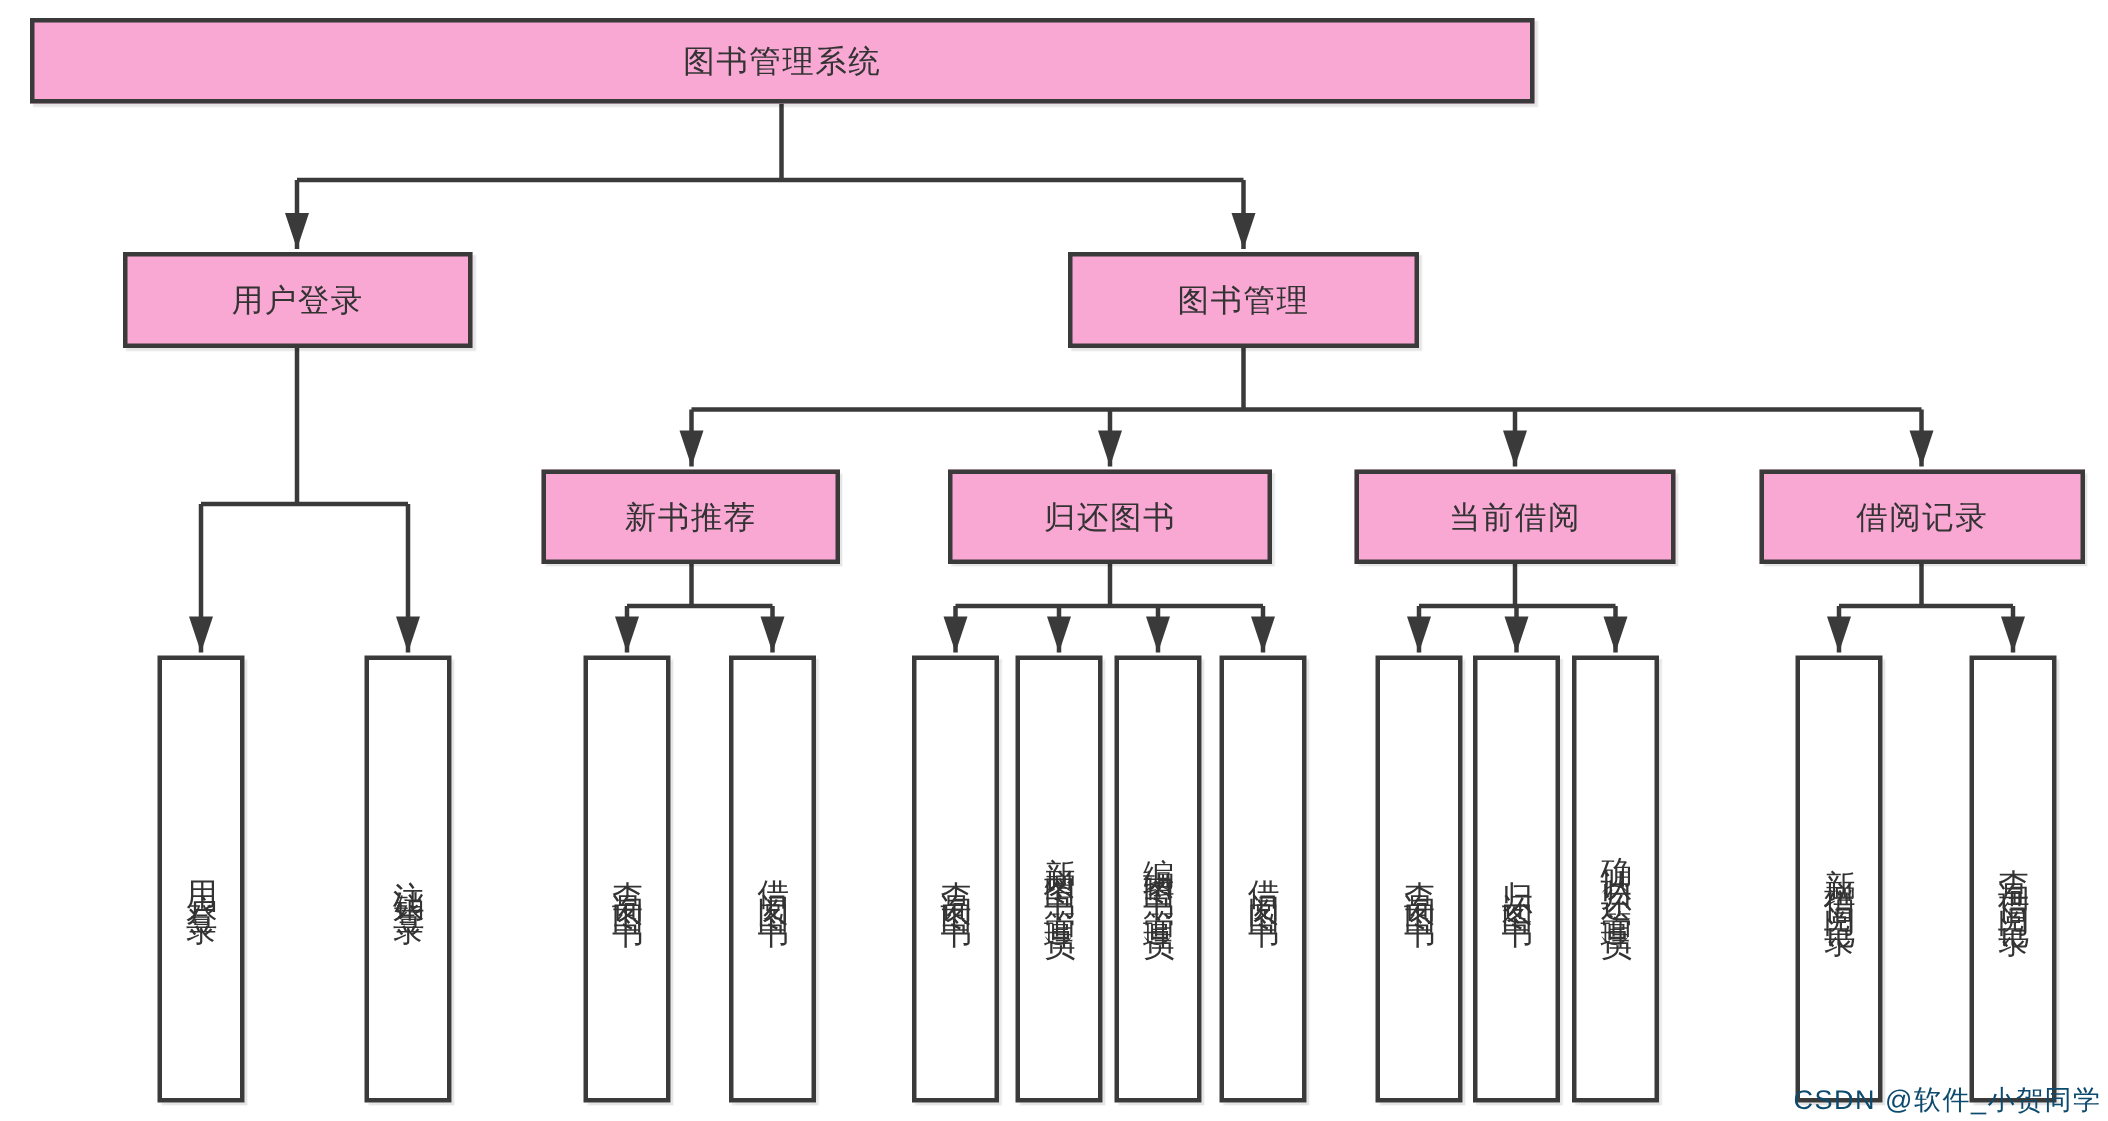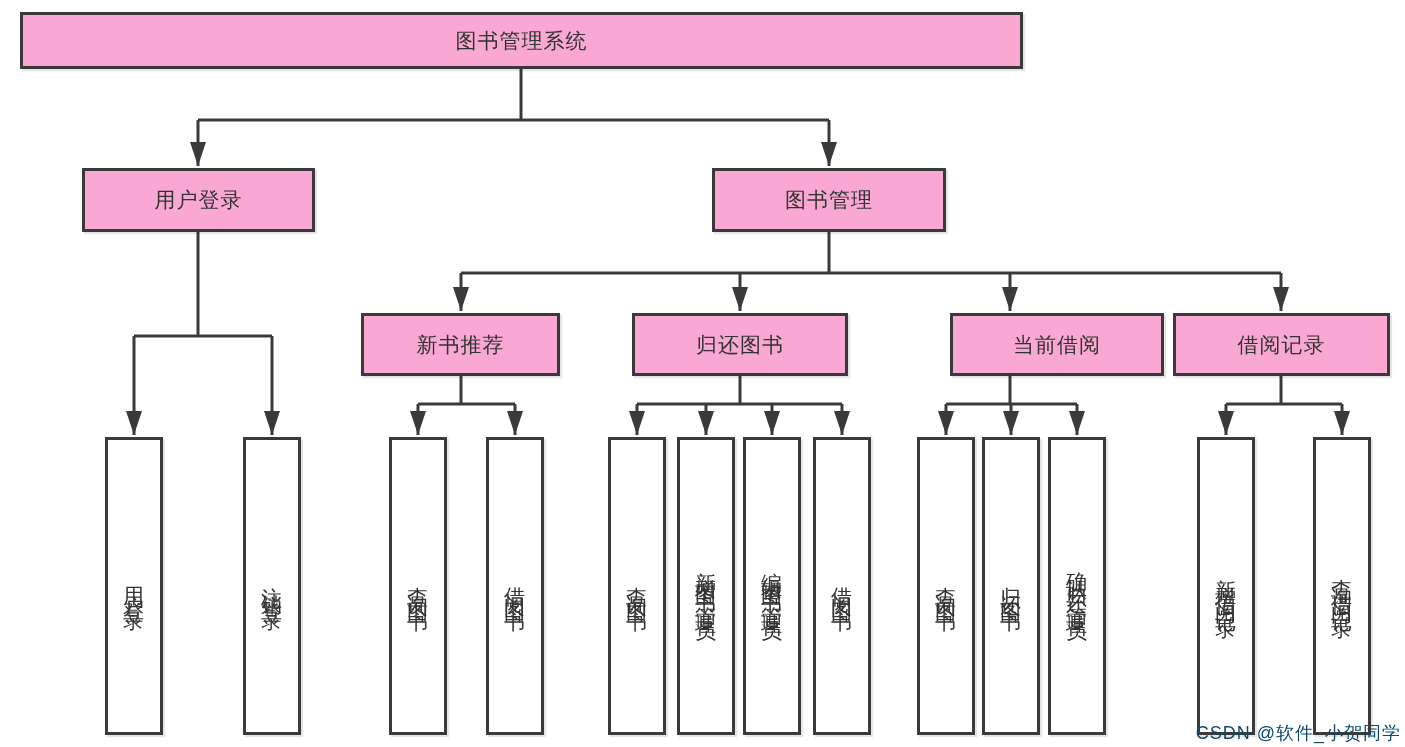--- a/index.html
+++ b/index.html
@@ -133,21 +133,21 @@
   <div class="h-box" style="left:712px; top:168px; width:234px; height:64px;">
     <span>图书管理</span>
   </div>
 
   <div class="h-box" style="left:361px; top:313px; width:199px; height:63px;">
     <span>新书推荐</span>
   </div>
   <div class="h-box" style="left:632px; top:313px; width:216px; height:63px;">
     <span>归还图书</span>
   </div>
-  <div class="h-box" style="left:903px; top:313px; width:214px; height:63px;margin-left:47px;">
+  <div class="h-box" style="left:903px; top:313px; width:214px; height:63px;">
     <span>当前借阅</span>
   </div>
   <div class="h-box" style="left:1173px; top:313px; width:217px; height:63px;">
     <span>借阅记录</span>
   </div>
 
   <div class="v-box" style="left:105px;">
     <span>用户登录</span>
   </div>
   <div class="v-box" style="left:243px;">

